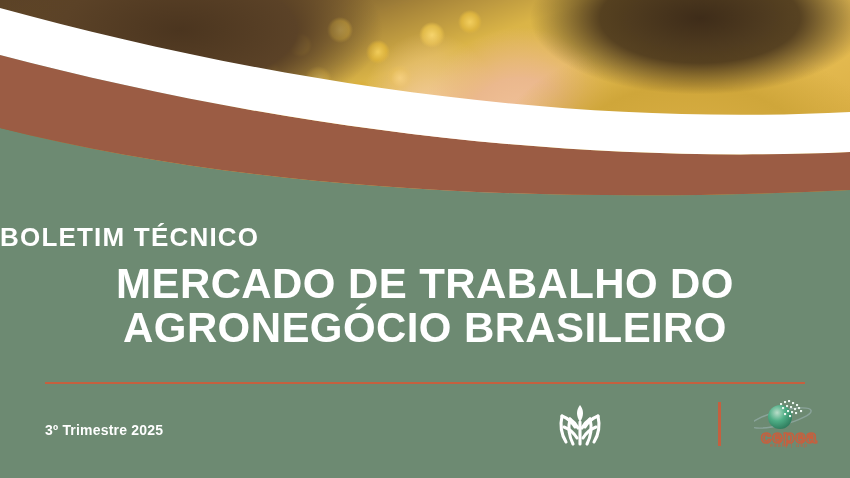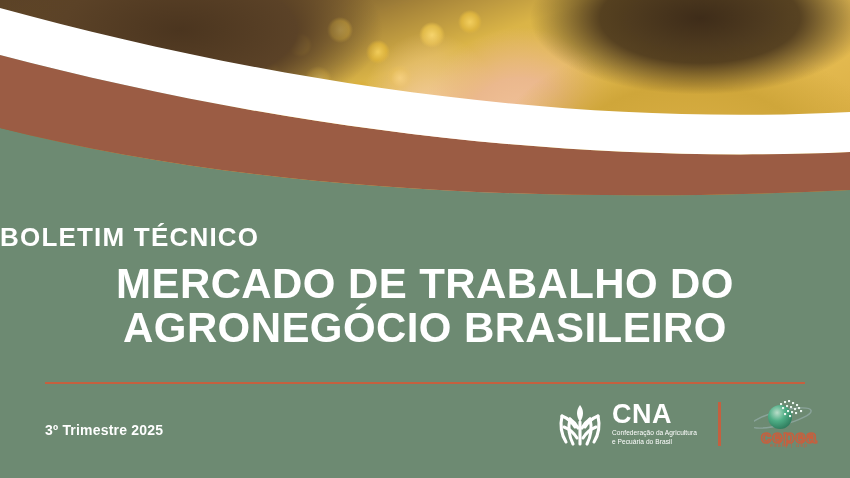--- a/index.html
+++ b/index.html
@@ -243,27 +243,20 @@
           <path d="M10,42 C5,34 4,25 6,16"></path>
           <path d="M38,42 C43,34 44,25 42,16"></path>
           <path d="M6,16 C11,18 16,22 19,27"></path>
           <path d="M42,16 C37,18 32,22 29,27"></path>
           <path d="M14,19 C17,21 20,24 22,28"></path>
           <path d="M34,19 C31,21 28,24 26,28"></path>
           <path d="M8,27 C13,29 18,33 21,38"></path>
           <path d="M40,27 C35,29 30,33 27,38"></path>
         </g>
       </svg>
-      <span class="cna-text">
-        <span class="cna-word">CNA</span>
-        <span class="cna-sub">
-          <span>Confederação da Agricultura</span><br>
-          <span>e Pecuária do Brasil</span>
-        </span>
-      </span>
     </div>
 
     <div class="sep"></div>
 
     <div class="cepea-logo">
       <svg class="cepea-globe" width="70" height="34" viewBox="0 0 70 34">
         <defs>
           <radialGradient id="gsph" cx="38%" cy="32%" r="72%">
             <stop offset="0%" stop-color="#b9ddc9"></stop>
             <stop offset="48%" stop-color="#4fae86"></stop>

